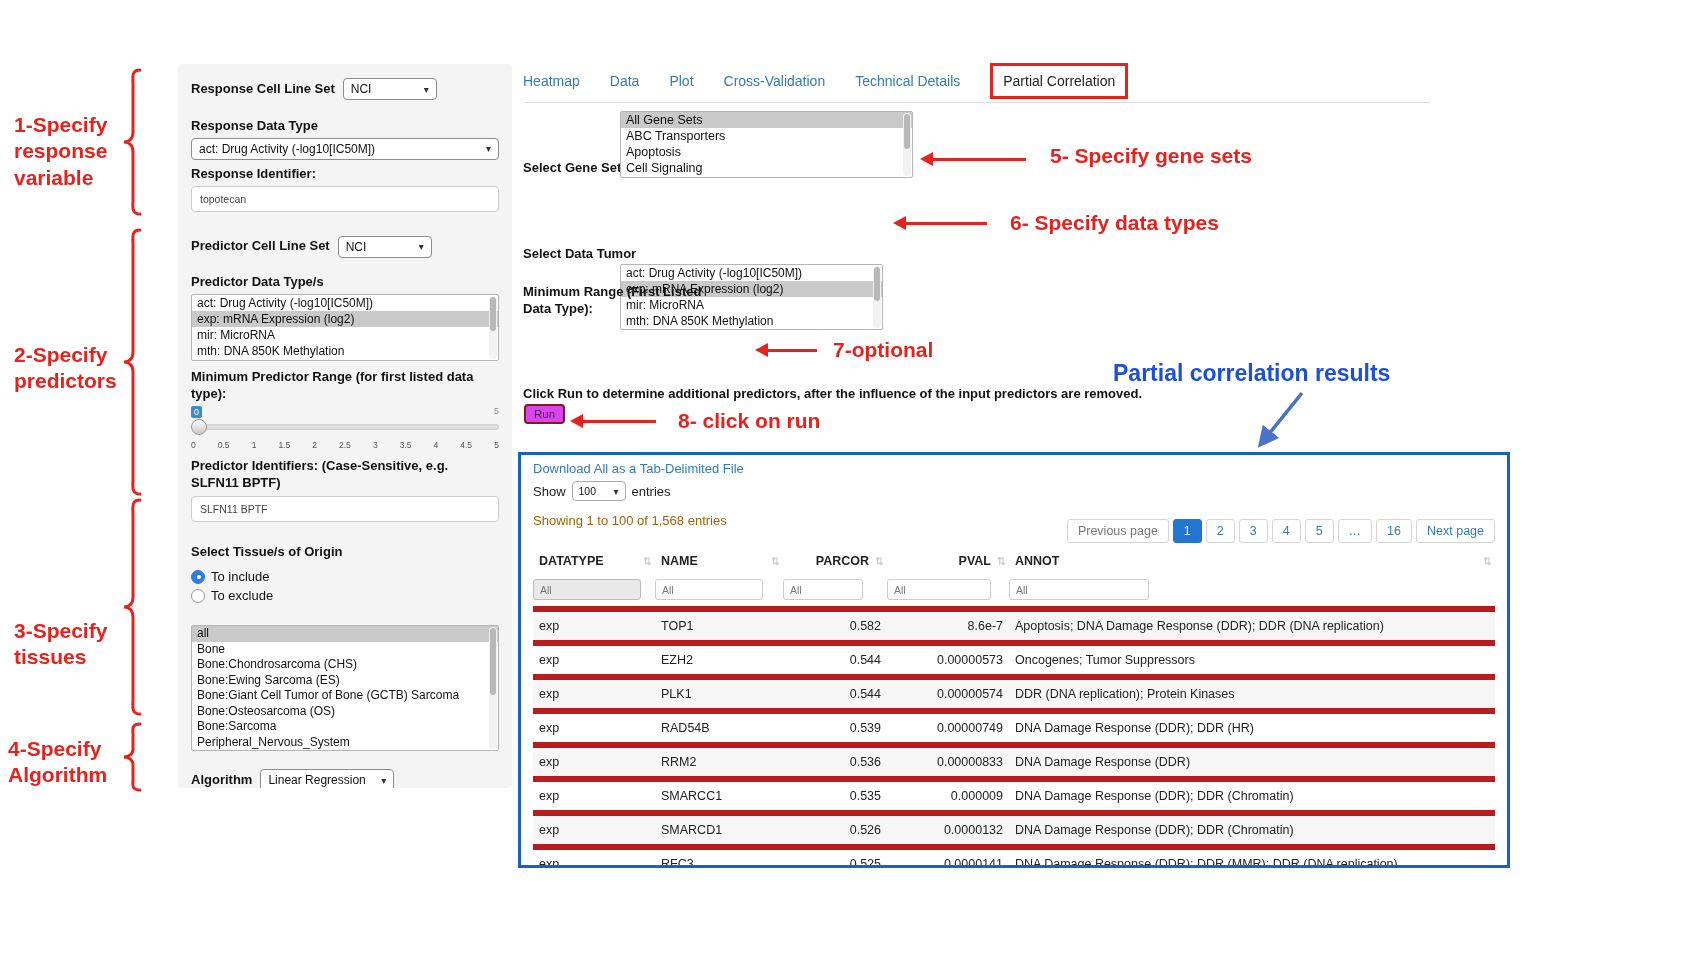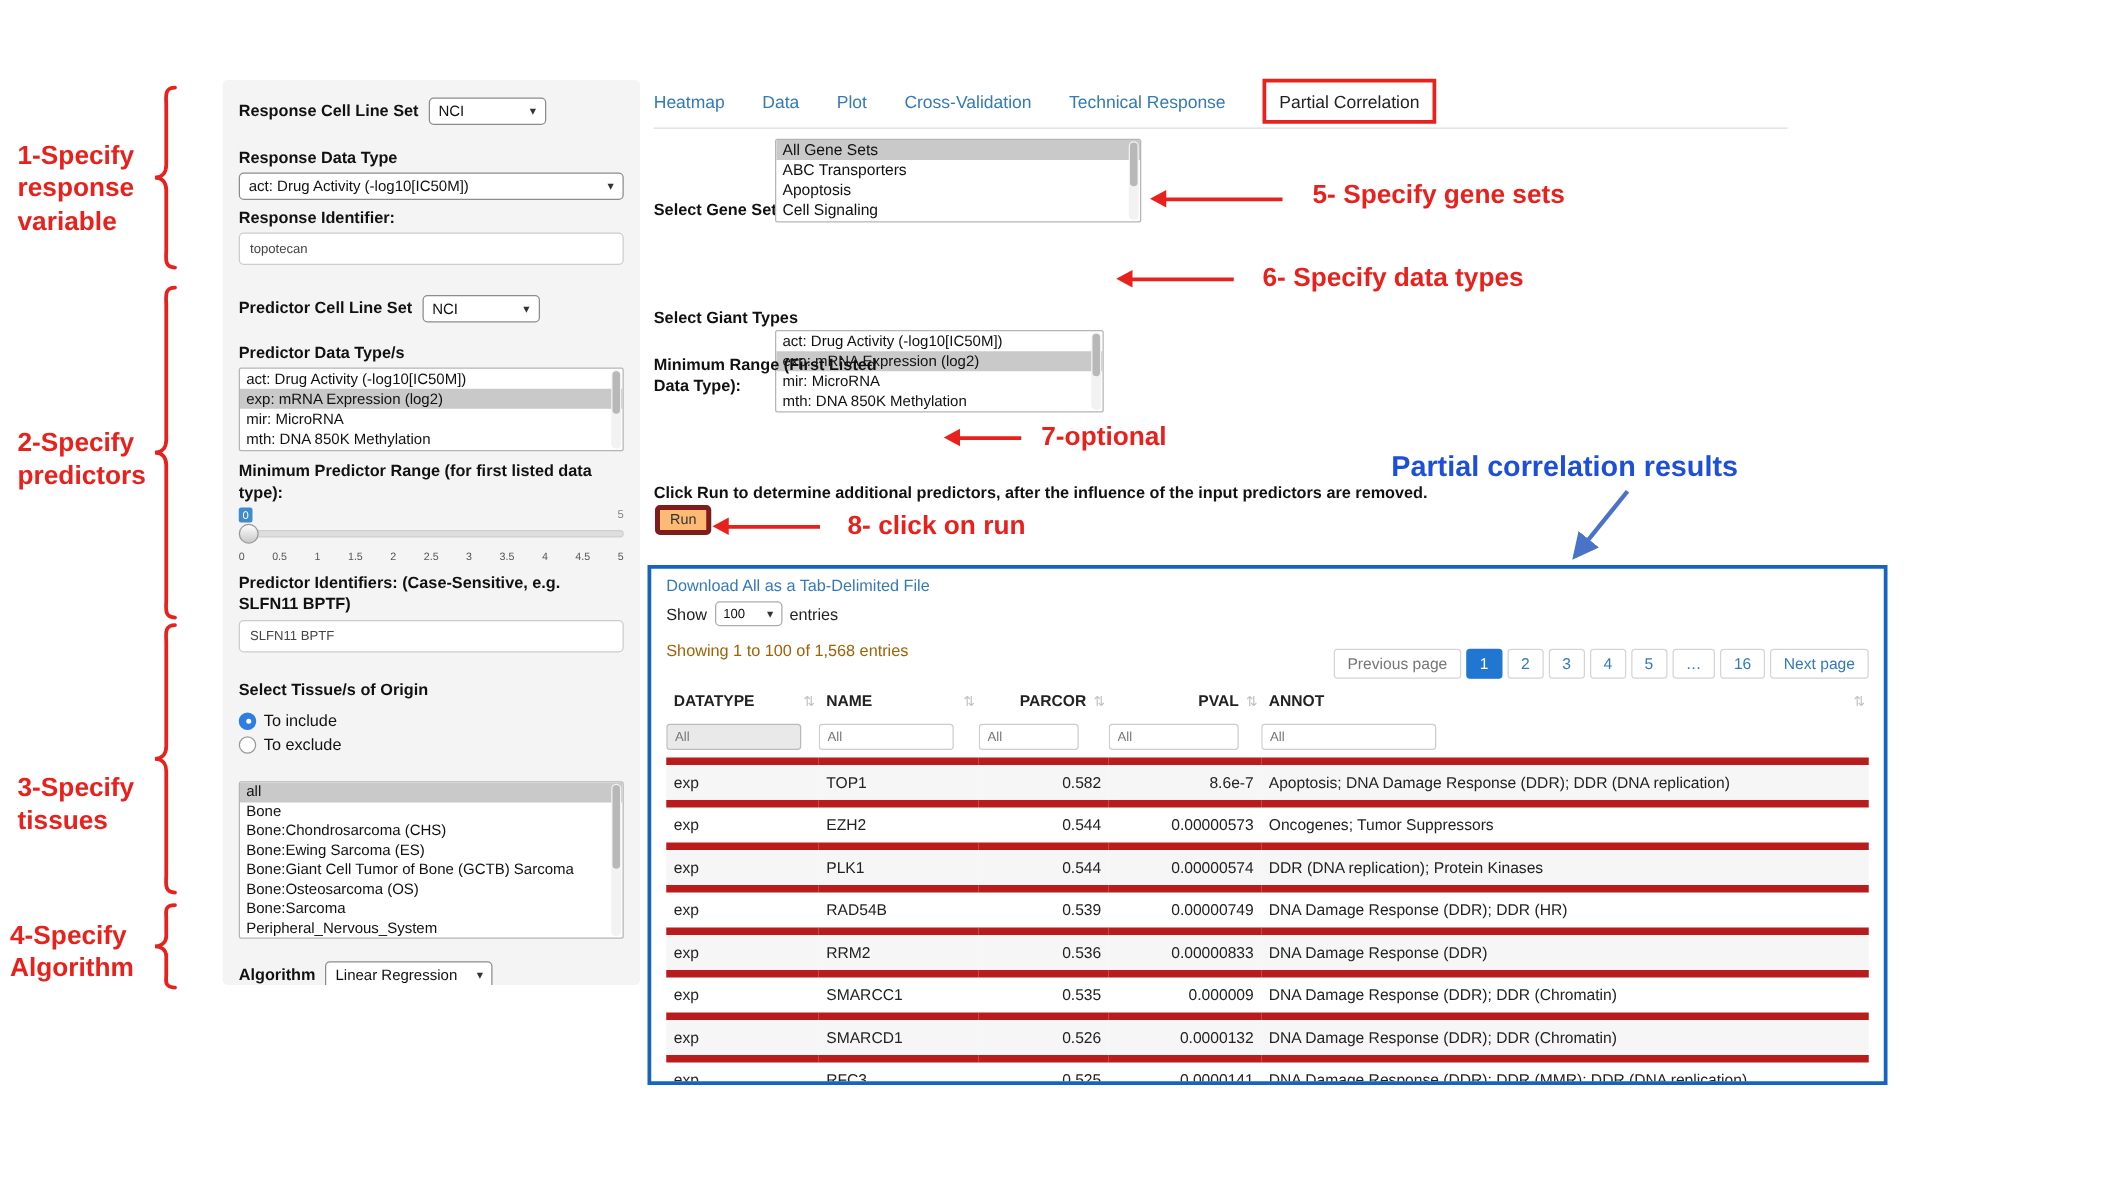--- a/index.html
+++ b/index.html
@@ -58,22 +58,22 @@
            background:#fff; border-radius:50%; }
 
   
   .tabs { position:absolute; left:523px; top:66px; width:907px; display:flex; align-items:center;
           border-bottom:1px solid #ddd; padding:6px 0 12px; font-size:14px; color:#337ab7; }
   .tabs-inner { display:flex; gap:30px; align-items:center; }
   .tab { cursor:pointer; white-space:nowrap; }
   .tab.active-tab { color:#222; border:3px solid #e8211d; padding:7px 10px; margin:-9px 0; background:#fff; }
 
   .run-instruction { font-weight:bold; font-size:13px; color:#111; white-space:nowrap; }
-  .run-btn { display:inline-block; padding:2px 8px; font-size:11.5px; color:#333; background:#fdba74;
-             border:4px solid #7f1d1d; border-radius:4px;text-align:right; }
+  .run-btn { display:inline-block; padding:2px 8px; font-size:11.5px; color:#333; background:#d946ef;
+             border:2px solid #7f1d1d; border-radius:4px;text-align:right; }
 
   .results-title { font-size:23px; font-weight:bold; color:#1d4fd8; white-space:nowrap; }
 
   
   .results-box { position:absolute; left:518px; top:452px; width:992px; height:416px; background:#fff;
                  border:3px solid #1565c0; padding:6px 12px; overflow:hidden; }
   .link { color:#337ab7; font-size:13px; cursor:pointer; width:max-content; }
   .show-row { display:flex; align-items:center; gap:6px; margin-top:5px; font-size:13px; color:#222; }
   .showing { margin-top:12px; font-size:13px; color:#a16207; }
   .pagination { position:absolute; right:12px; top:64px; display:flex; gap:4px; font-size:12.5px; align-items:center; }
@@ -235,21 +235,21 @@
     <div class="tabs-inner">
 
         <span class="tab">Heatmap</span>
 
         <span class="tab">Data</span>
 
         <span class="tab">Plot</span>
 
         <span class="tab">Cross-Validation</span>
 
-        <span class="tab">Technical Response</span>
+        <span class="tab">Technical Details</span>
 
         <span class="tab active-tab">Partial Correlation</span>
       </div>
   </div>
 
   <div class="lbl abs" style="left:523px;top:160px">Select Gene Sets</div>
   <div class="listbox abs" style="left:620px;top:111px;width:293px;height:67px">
     <div>
 
         <div class="opt selected" style="font-size:12.5px">All Gene Sets</div>
@@ -260,21 +260,21 @@
 
         <div class="opt" style="font-size:12.5px">Cell Signaling</div>
       </div>
     <div class="scrollbar">
         <div class="thumb"></div>
       </div>
   </div>
   <div class="red-arrow" style="left:932px;top:158px;width:94px"></div>
   <div class="red-note" style="left:1050px;top:143px">5- Specify gene sets</div>
 
-  <div class="lbl abs" style="left:523px;top:246px">Select Giant Types</div>
+  <div class="lbl abs" style="left:523px;top:246px">Select Data Tumor</div>
   <div class="listbox abs" style="left:620px;top:197px;width:263px;height:66px">
     <div>
 
         <div class="opt">act: Drug Activity (-log10[IC50M])</div>
 
         <div class="opt selected">exp: mRNA Expression (log2)</div>
 
         <div class="opt">mir: MicroRNA</div>
 
         <div class="opt">mth: DNA 850K Methylation</div>

